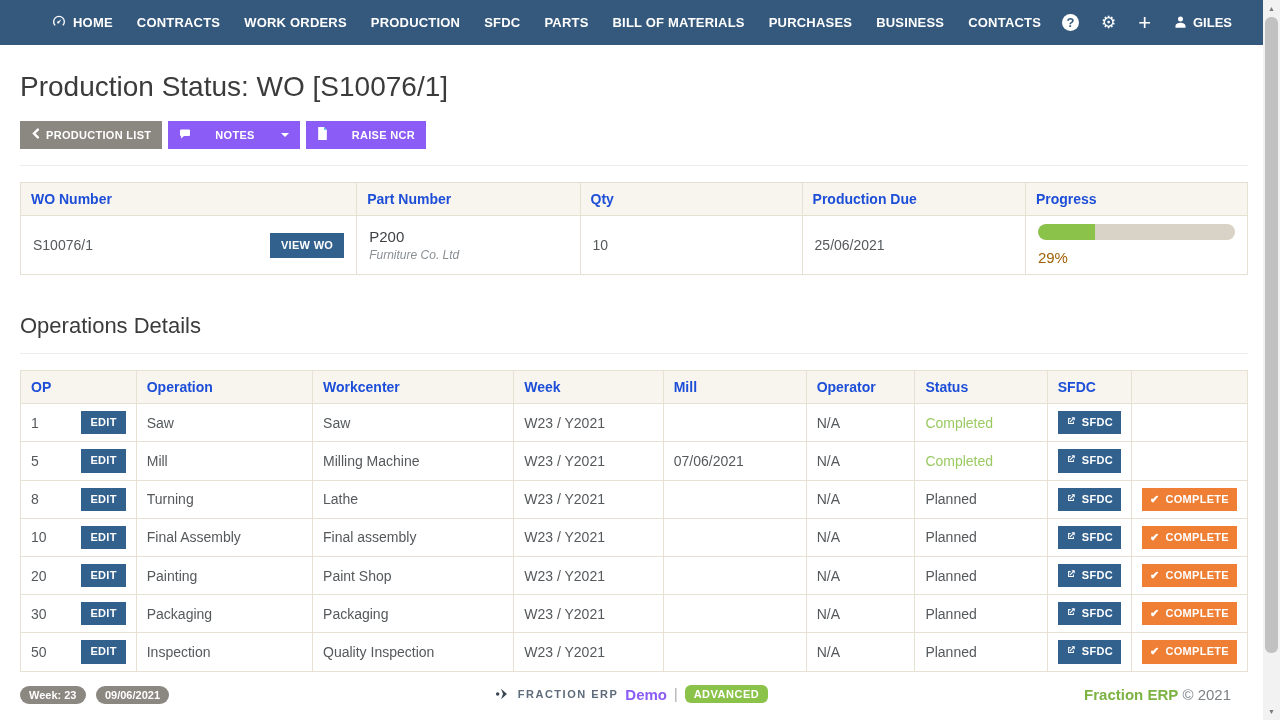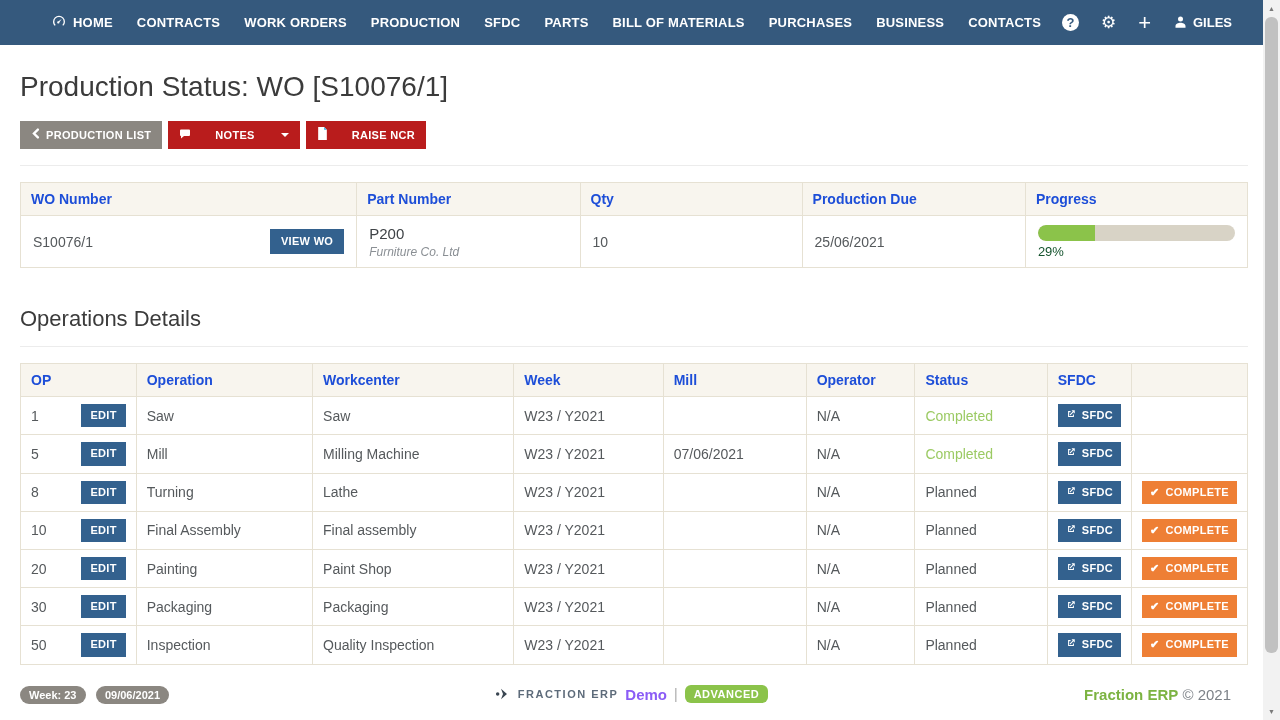--- a/index.html
+++ b/index.html
@@ -24,41 +24,41 @@
 
   
   .page { margin:0 32px 0 20px; }
   h1.page-title { font-size:28px; font-weight:500; color:#3b3b3b; margin:26px 0 18px; }
 
   .action-row { display:flex; gap:6px; margin-bottom:16px; }
   .btn { border:none; border-radius:0; color:#fff; font-family:"Liberation Sans",sans-serif;
     font-size:11px; font-weight:700; letter-spacing:.3px; padding:6px 11px; cursor:pointer;
     display:inline-flex; align-items:center; gap:6px; line-height:1.2; }
   .btn-gray { background:#8b8781; }
-  .btn-cyan { background:#b91c1c;gap:24px; }
+  .btn-cyan { background:#8b5cf6;gap:24px; }
   .btn-dark { background:#33618e; }
   .btn-orange { background:#ee7f35; }
   .caret-down { width:0; height:0; border-left:4px solid transparent;
     border-right:4px solid transparent; border-top:4px solid #fff; margin-left:2px; }
 
   hr.rule { border:none; border-top:1px solid #ececec; margin:0 0 16px; }
 
   
   table { width:100%; border-collapse:collapse; font-size:14px; color:#55595c; }
   th, td { border:1px solid #e6e1d3; text-align:left; vertical-align:middle; }
   thead th { background:#f8f5ee; color:#1d4ed8; font-weight:700; padding:8px 10px; }
 
   .wo-table td { padding:8px 12px; height:52px; background:#fff; }
   .wo-cell { display:flex; align-items:center; justify-content:space-between; }
   .part-main { font-size:15px; color:#3f4347; }
   .part-sub { font-size:12px; color:#8a8f94; font-style:italic; margin-top:3px; }
 
   .progress-track { width:100%; height:16px; background:#d8d3c6; border-radius:9px; overflow:hidden; }
   .progress-fill { height:100%; background:#8bc34a; border-radius:9px 0 0 9px; }
-  .progress-label { font-size:13px; color:#14532d; margin-top:3px; }
+  .progress-label { font-size:15px; color:#a16207; margin-top:9px; }
 
   h2.section-title { font-size:22px; font-weight:500; color:#3b3b3b; margin:38px 0 14px; }
 
   .ops-table td { padding:7px 10px; height:36px; background:#fff; }
   .op-cell { display:flex; align-items:center; justify-content:space-between; }
   .op-num { color:#55595c; }
   .btn-edit { padding:5px 9px; }
   .btn-sfdc { padding:5px 8px; }
   .btn-complete { padding:5px 8px; }
   .status-completed { color:#9bca63; }

